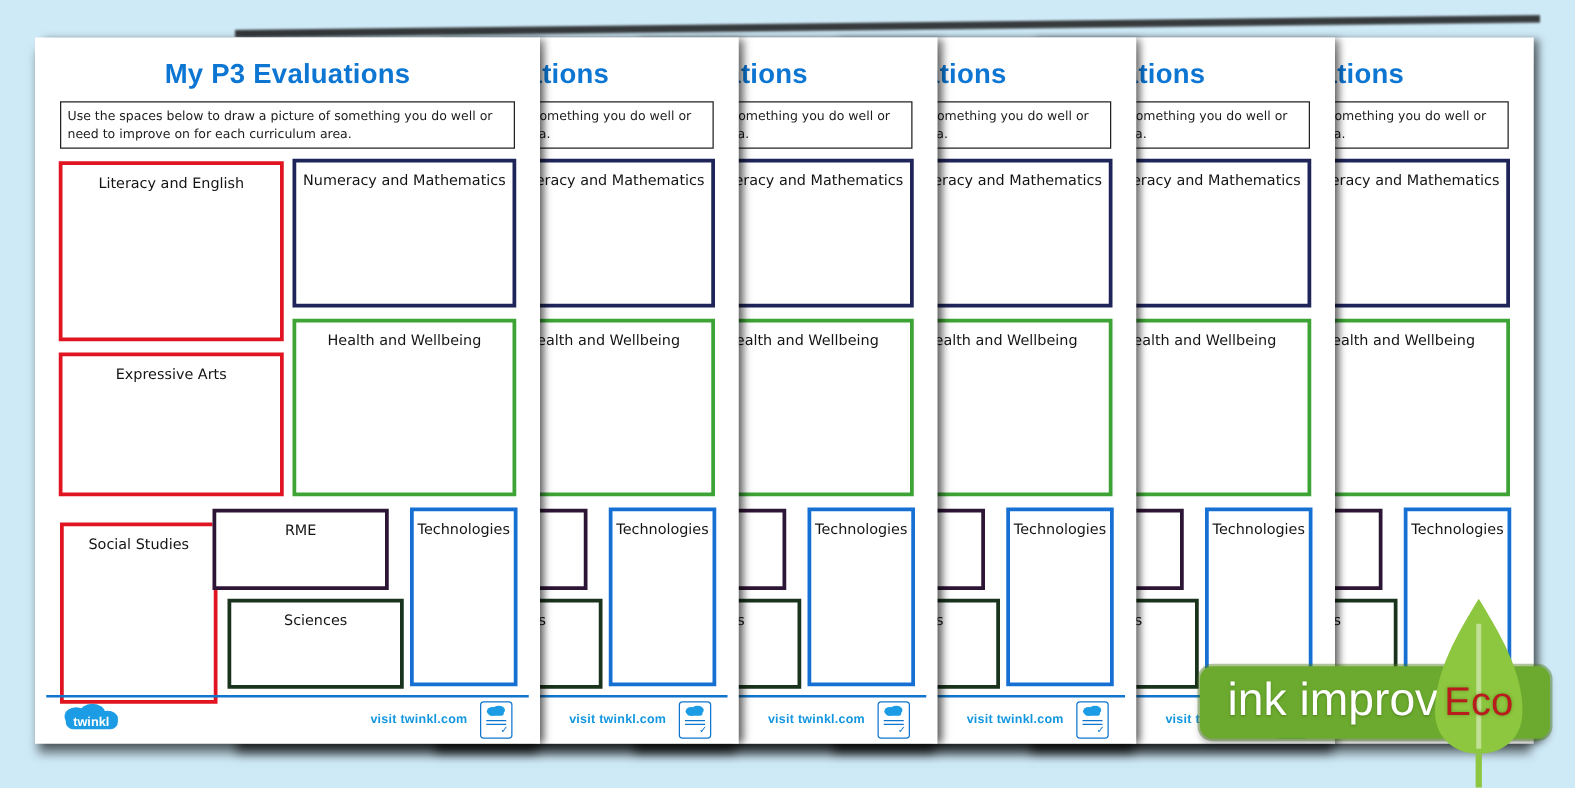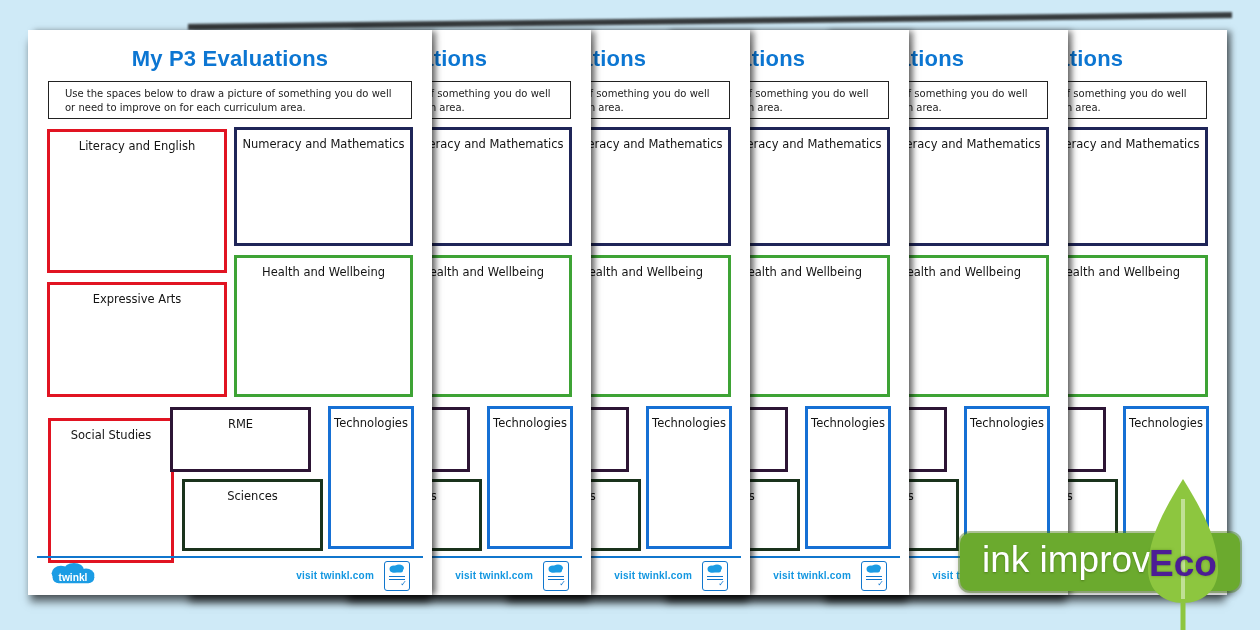--- a/index.html
+++ b/index.html
@@ -23,21 +23,21 @@
     position:absolute;top:30px;width:404px;height:565px;background:#ffffff;
     box-shadow:5px 0 6px -1px rgba(0,0,0,0.5), 0 9px 8px -2px rgba(0,0,0,0.55);
   }
   .page .title{
     position:absolute;top:16px;left:0;right:0;margin:0;
     text-align:center;font-size:22px;font-weight:bold;letter-spacing:.2px;
   }
   .instructions{
     position:absolute;left:20px;top:51px;width:364px;height:38px;
     border:1.5px solid #222;box-sizing:border-box;
-    padding:5px 16px;font-size:10px;line-height:14px;color:#1c1c1c;
+    padding:5px 5px;font-size:10px;line-height:14px;color:#1c1c1c;
     font-family:"DejaVu Sans", sans-serif;
   }
   .cbox{
     position:absolute;box-sizing:border-box;border:3px solid #c4b5fd;background:#fff;
   }
   .cbox .box-label{
     display:block;text-align:center;padding-top:7px;
     font-size:11.5px;color:#141414;font-family:"DejaVu Sans", sans-serif;
   }
   .b-literacy     {left:19px; top:99px;  width:180px;height:144px;}
@@ -73,21 +73,21 @@
     box-shadow:0 0 0 2px rgba(77,125,26,0.45), 0 4px 6px rgba(0,0,0,0.3);
     z-index:2;
   }
   .eco-band-text{
     position:absolute;left:22px;top:6px;font-size:37px;color:#ffffff;z-index:3;
     text-shadow:0 1px 2px rgba(60,100,20,0.6);
   }
   .eco-leaf{position:absolute;left:180px;top:-56px;width:86px;height:160px;z-index:4;}
   .eco-label{
     position:absolute;left:180px;top:10px;width:86px;text-align:center;
-    font-size:37px;font-weight:bold;color:#4c1d95;z-index:5;
+    font-size:32px;font-weight:normal;color:#b91c1c;z-index:5;
     text-shadow:0 0 3px rgba(90,140,30,0.8);
   }
 </style>
 </head>
 <body style="background: rgb(207, 234, 247);">
 
 <div class="stage">
   <div class="stack-shadow"></div>
 
   <div id="stack">

